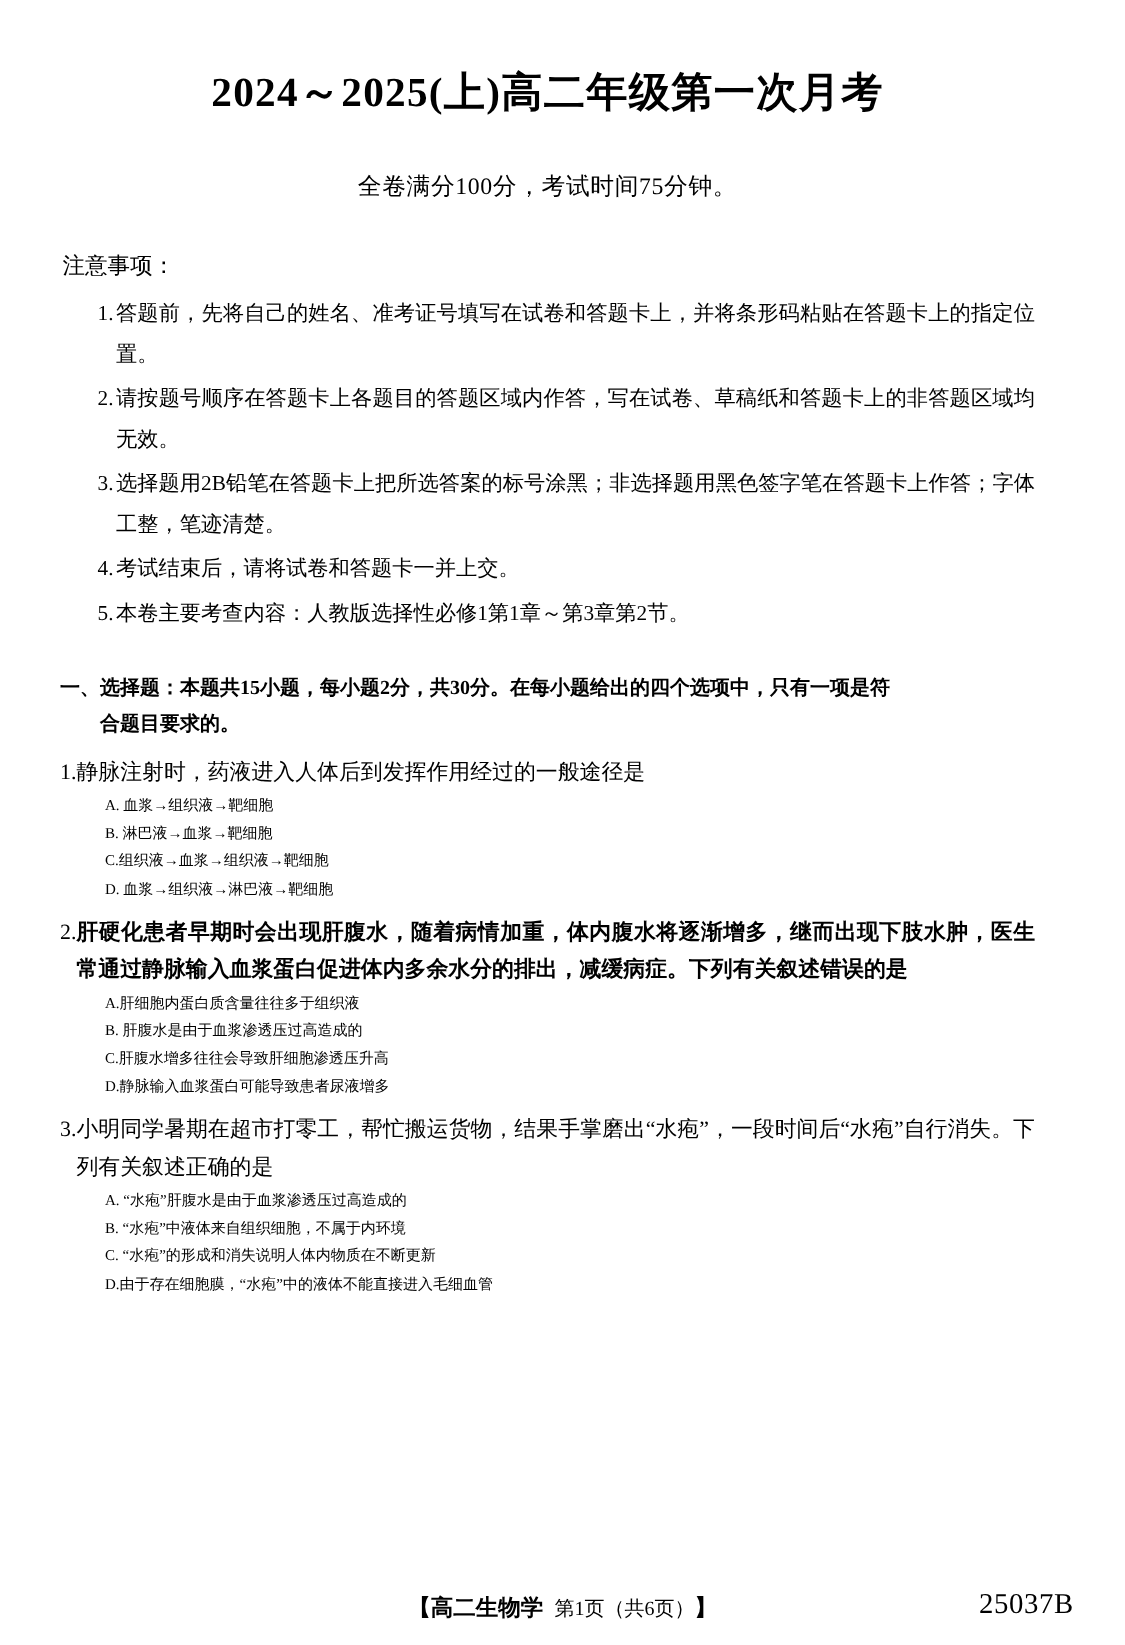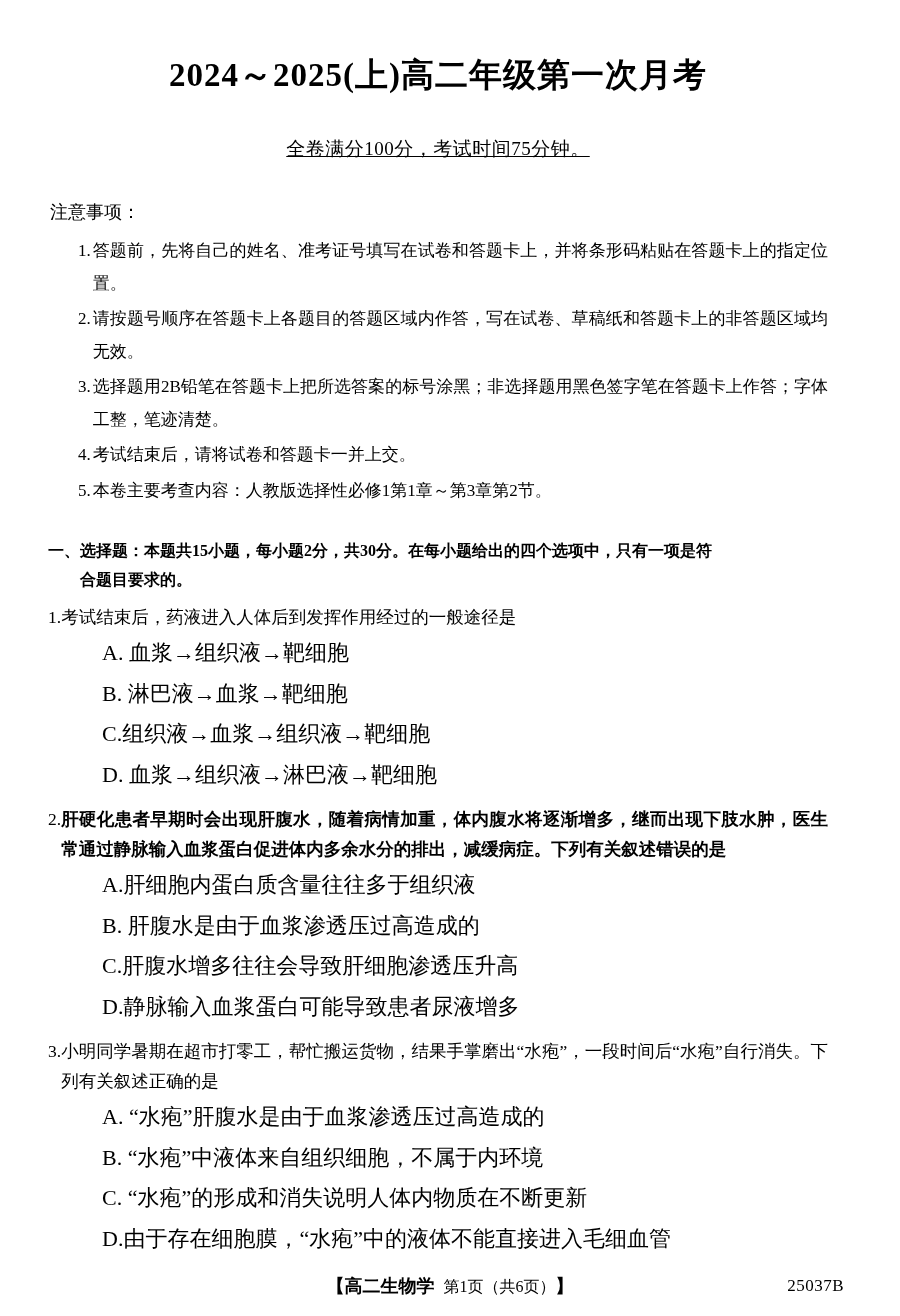--- a/index.html
+++ b/index.html
@@ -36,21 +36,20 @@
     font-weight: 700;
     letter-spacing: 14px;
     margin-top: 16px;
     line-height: 1.2;
   }
   .exam-info {
     text-align: center;
     font-size: 19px;
     margin-top: 40px;
     letter-spacing: 0.5px;
-    text-decoration: underline;
   }
   .notice-title {
     font-size: 18px;
     font-weight: 400;
     margin-top: 38px;
     margin-left: 2px;
   }
   .notice-list {
     margin-top: 10px;
     font-size: 17px;
@@ -92,22 +91,22 @@
   .q-num {
     flex: 0 0 auto;
   }
   .q-text {
     flex: 1 1 auto;
   }
   .q-text.bold {
     font-weight: 700;
   }
   .option {
-    margin-left: 54px;
-    font-size: 22px;
+    margin-left: 36px;
+    font-size: 12px;
     line-height: 1.85;
   }
   .footer {
     position: absolute;
     left: 0;
     right: 0;
     bottom: 16px;
     height: 34px;
   }
   .footer-center {
@@ -124,23 +123,23 @@
   }
   .footer-center .page-label {
     font-weight: 700;
   }
   .footer-center .page-count {
     font-weight: 400;
     font-size: 16px;
   }
   .footer-right {
     position: absolute;
-    right: 56px;
+    right: 41px;
     bottom: 4px;
-    font-size: 17px;
+    font-size: 23px;
     letter-spacing: 0.5px;
   }
 </style>
 </head>
 <body>
 
 <div class="page">
 
   <div class="title-main">2024～2025(上)高二年级第一次月考</div>
   <div class="exam-info">全卷满分100分，考试时间75分钟。</div>
@@ -170,21 +169,21 @@
   </div>
 
   <div class="section-head">
     <span>一、选择题：本题共15小题，每小题2分，共30分。在每小题给出的四个选项中，只有一项是符</span>
     <span class="indent2">合题目要求的。</span>
   </div>
 
   <div class="question">
     <div class="q-stem">
       <span class="q-num">1.</span>
-      <span class="q-text">考试结束后，药液进入人体后到发挥作用经过的一般途径是</span>
+      <span class="q-text">静脉注射时，药液进入人体后到发挥作用经过的一般途径是</span>
     </div>
     <div class="option">A. 血浆→组织液→靶细胞</div>
     <div class="option">B. 淋巴液→血浆→靶细胞</div>
     <div class="option">C.组织液→血浆→组织液→靶细胞</div>
     <div class="option">D. 血浆→组织液→淋巴液→靶细胞</div>
   </div>
 
   <div class="question">
     <div class="q-stem">
       <span class="q-num">2.</span>

